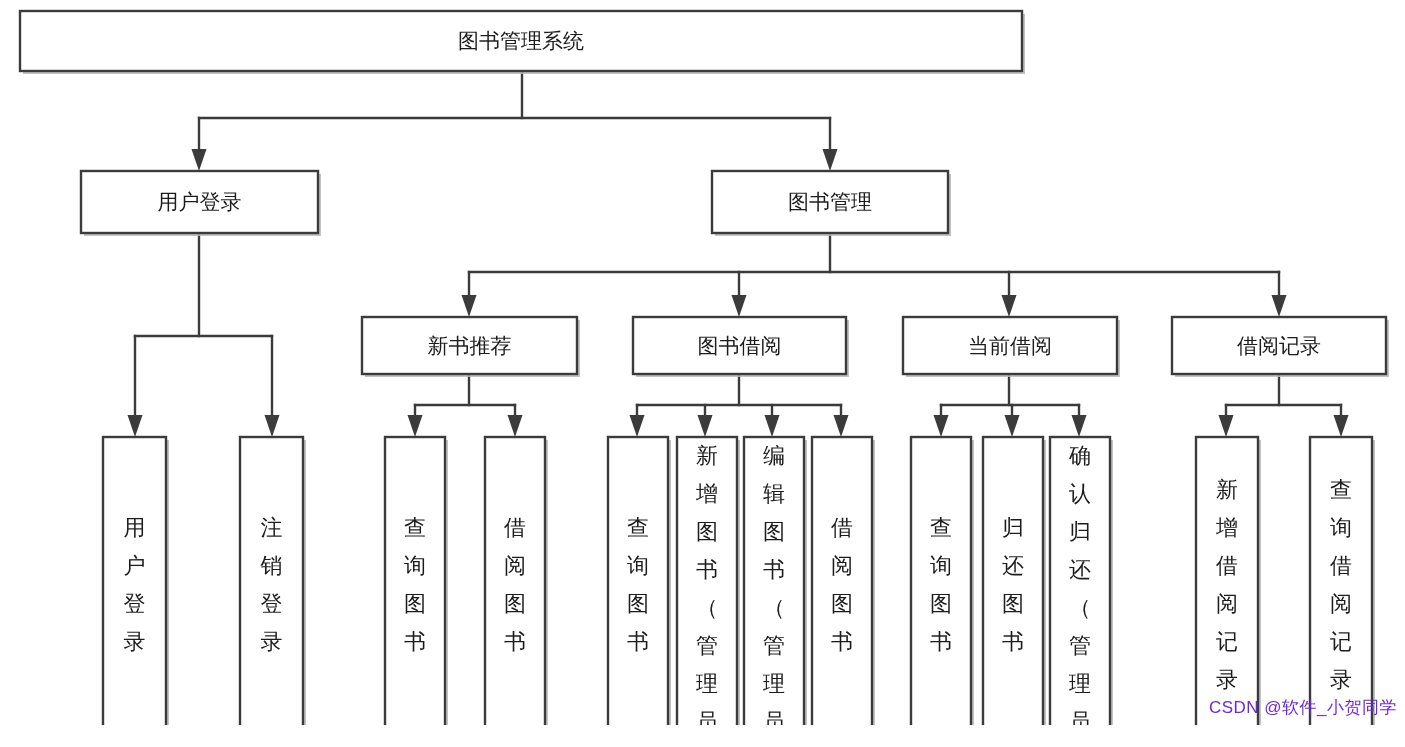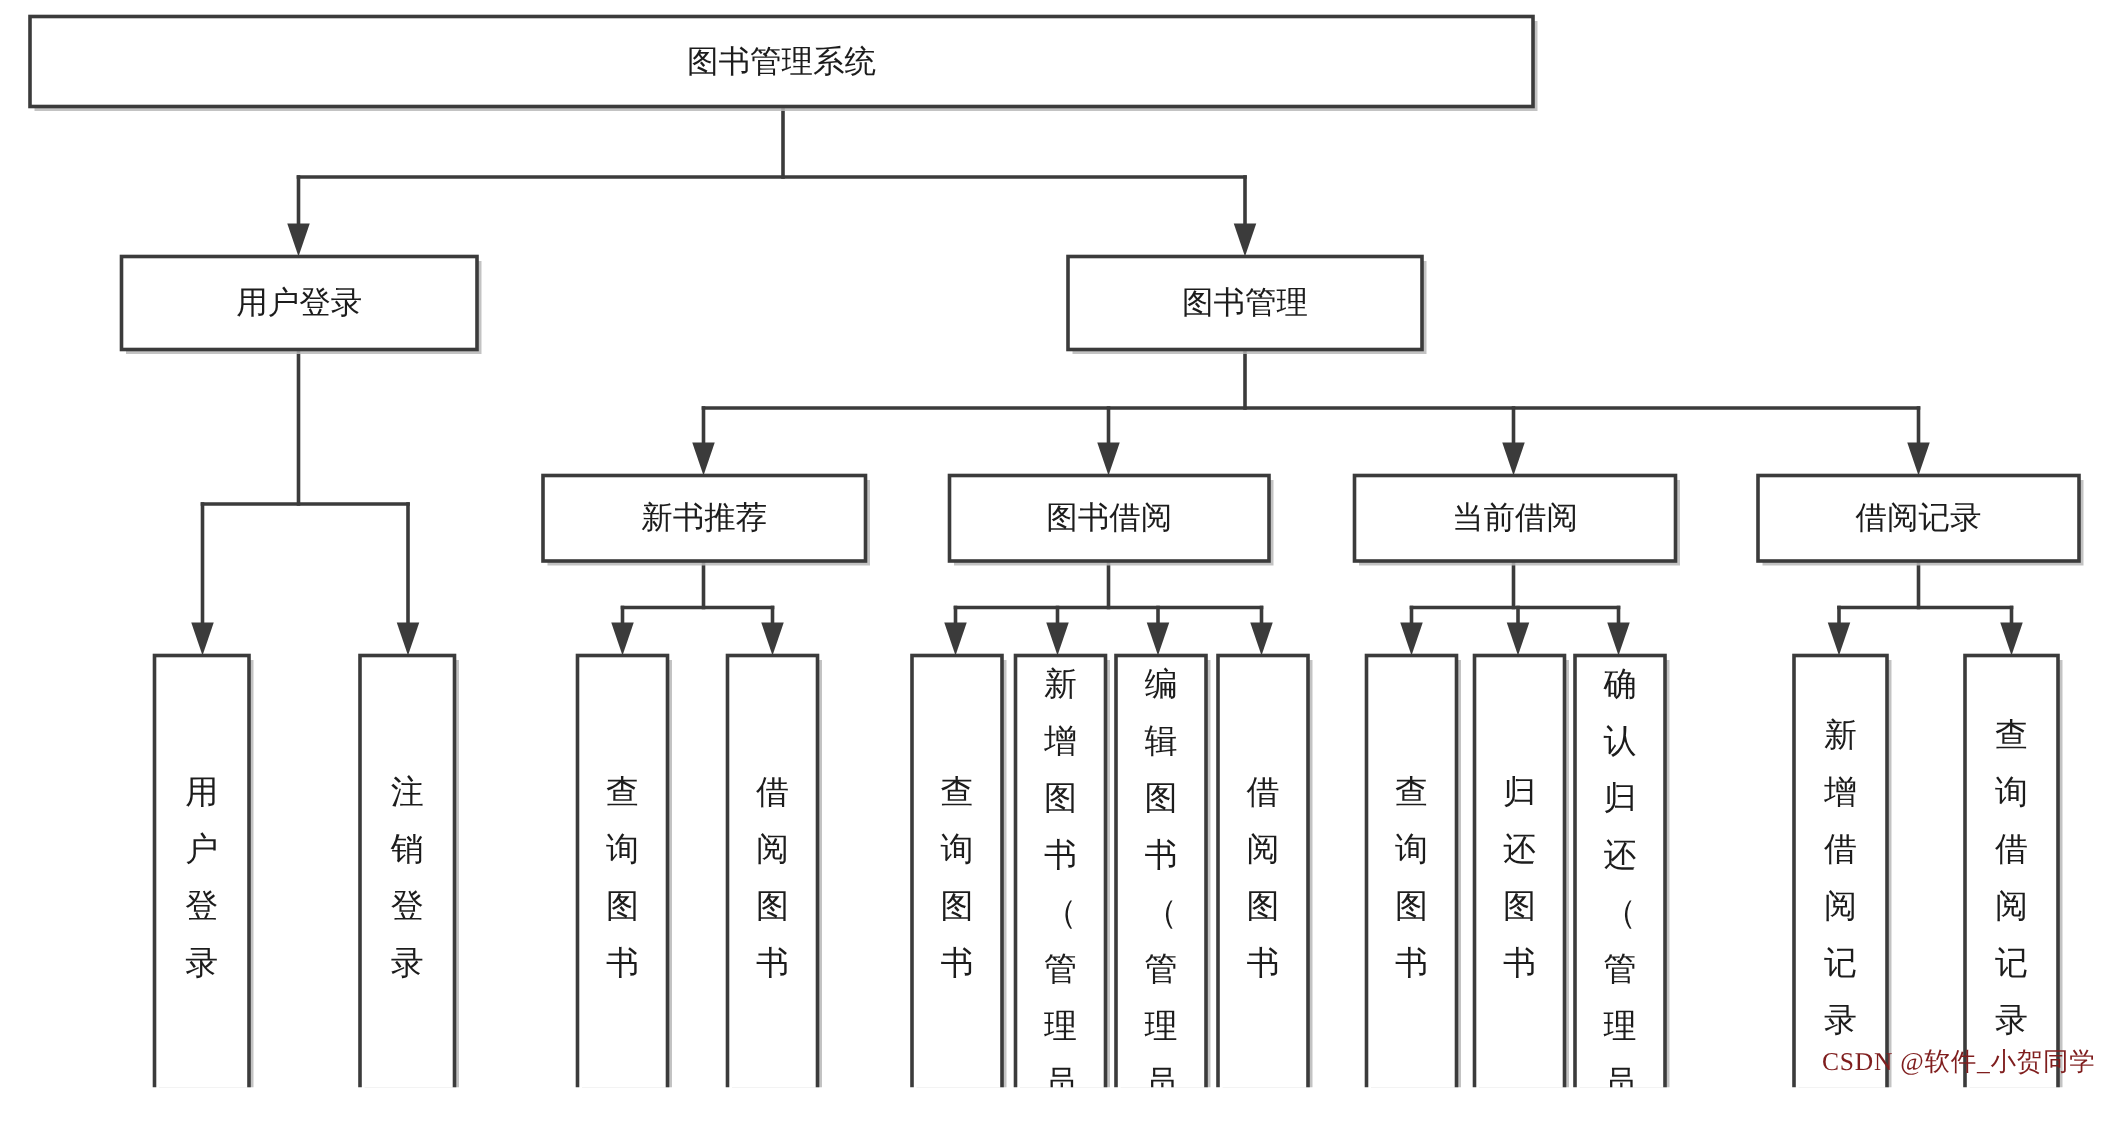--- a/index.html
+++ b/index.html
@@ -52,23 +52,23 @@
   .node-label-v {
     font-family: "DejaVu Sans", "Liberation Sans", sans-serif;
     font-size: 22px;
     fill: #1c1c1c;
     text-anchor: middle;
   }
   .watermark-text {
     position: absolute;
     right: 8px;
     bottom: 6px;
-    font-family: Liberation Serif, serif;
+    font-family: Liberation Sans, sans-serif;
     font-size: 17px;
-    color: #7f1d1d;
+    color: #6d28d9;
     letter-spacing: 0.5px;
     white-space: nowrap;
   }
 </style>
 </head>
 <body>
 
 <div id="diagram-root">
   <svg class="diagram-canvas" viewBox="0 0 1405 747">
     <g id="edges-layer">

